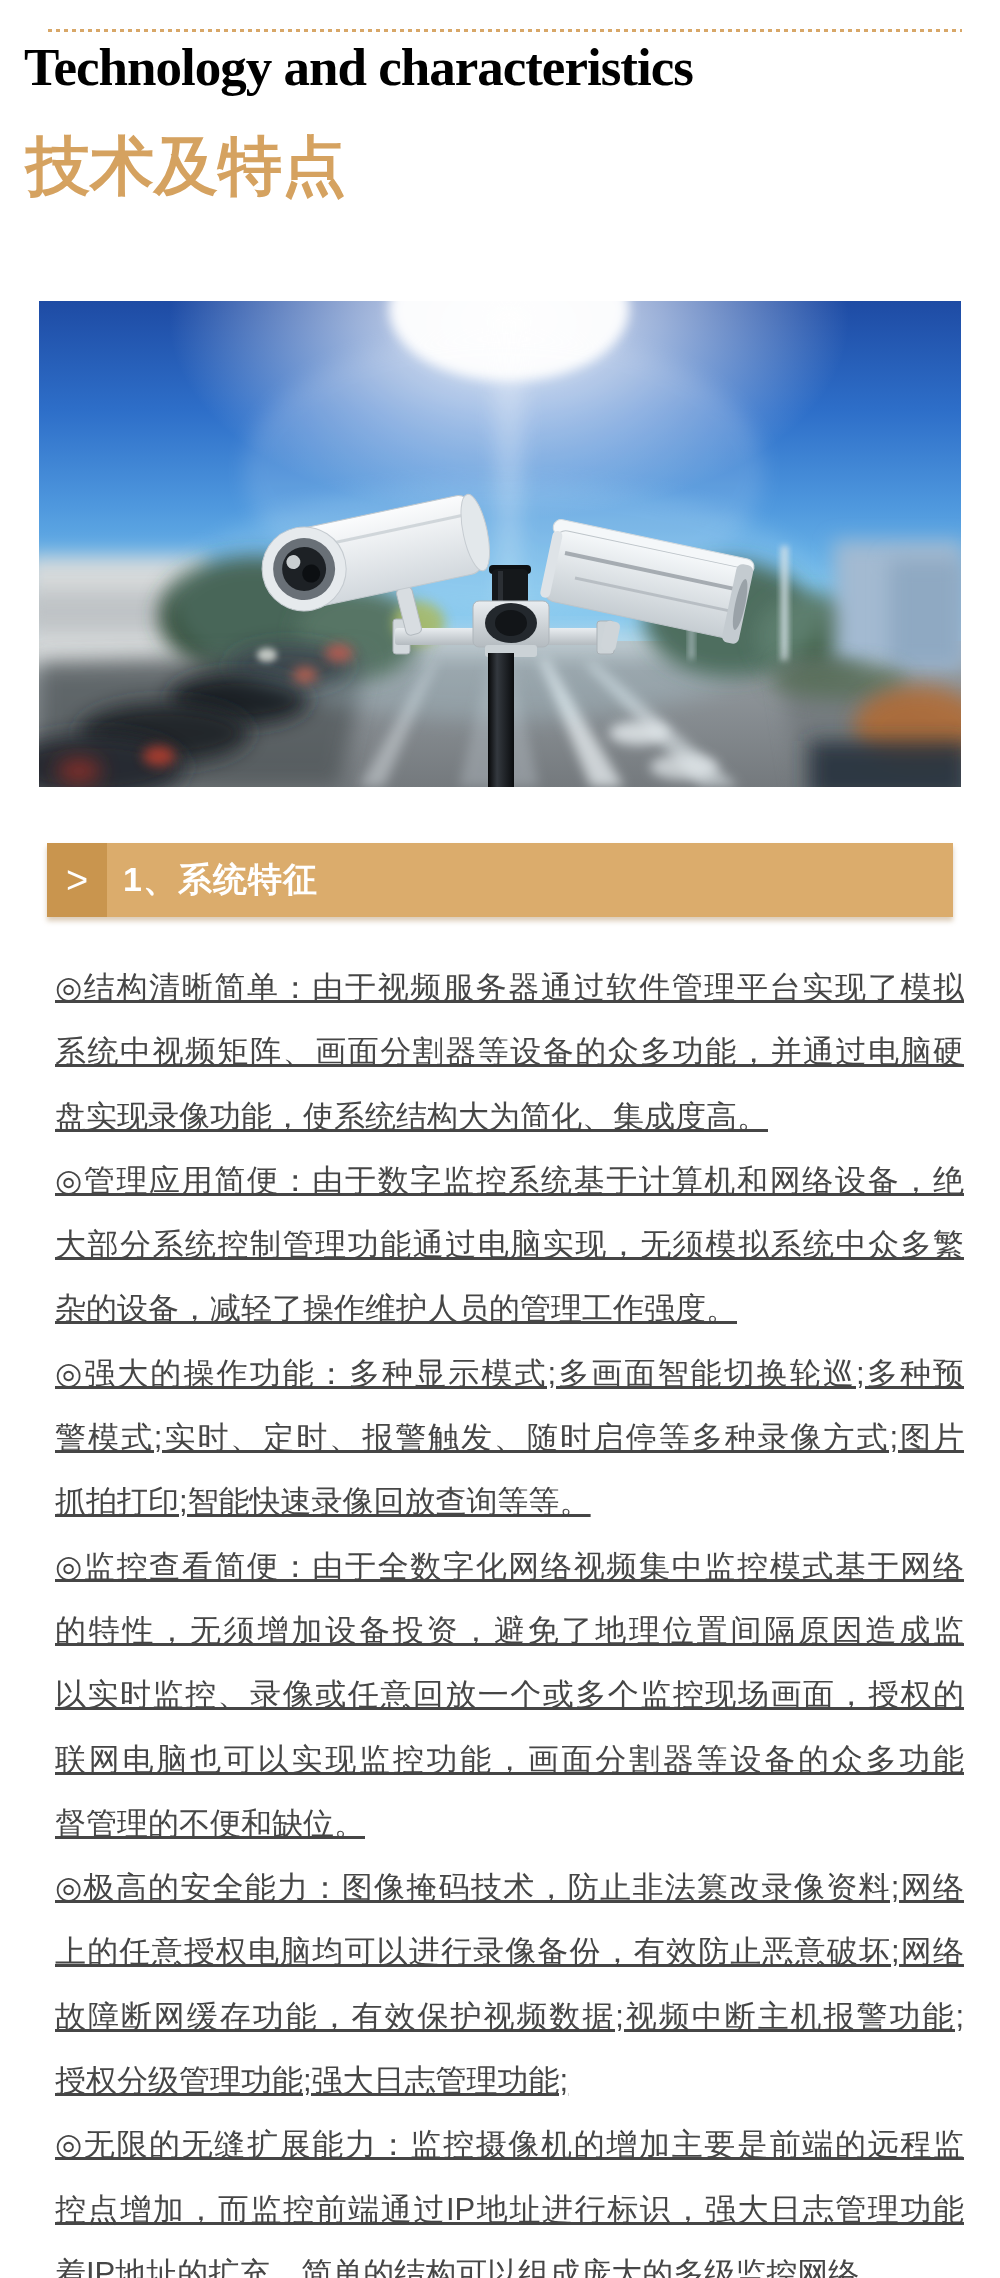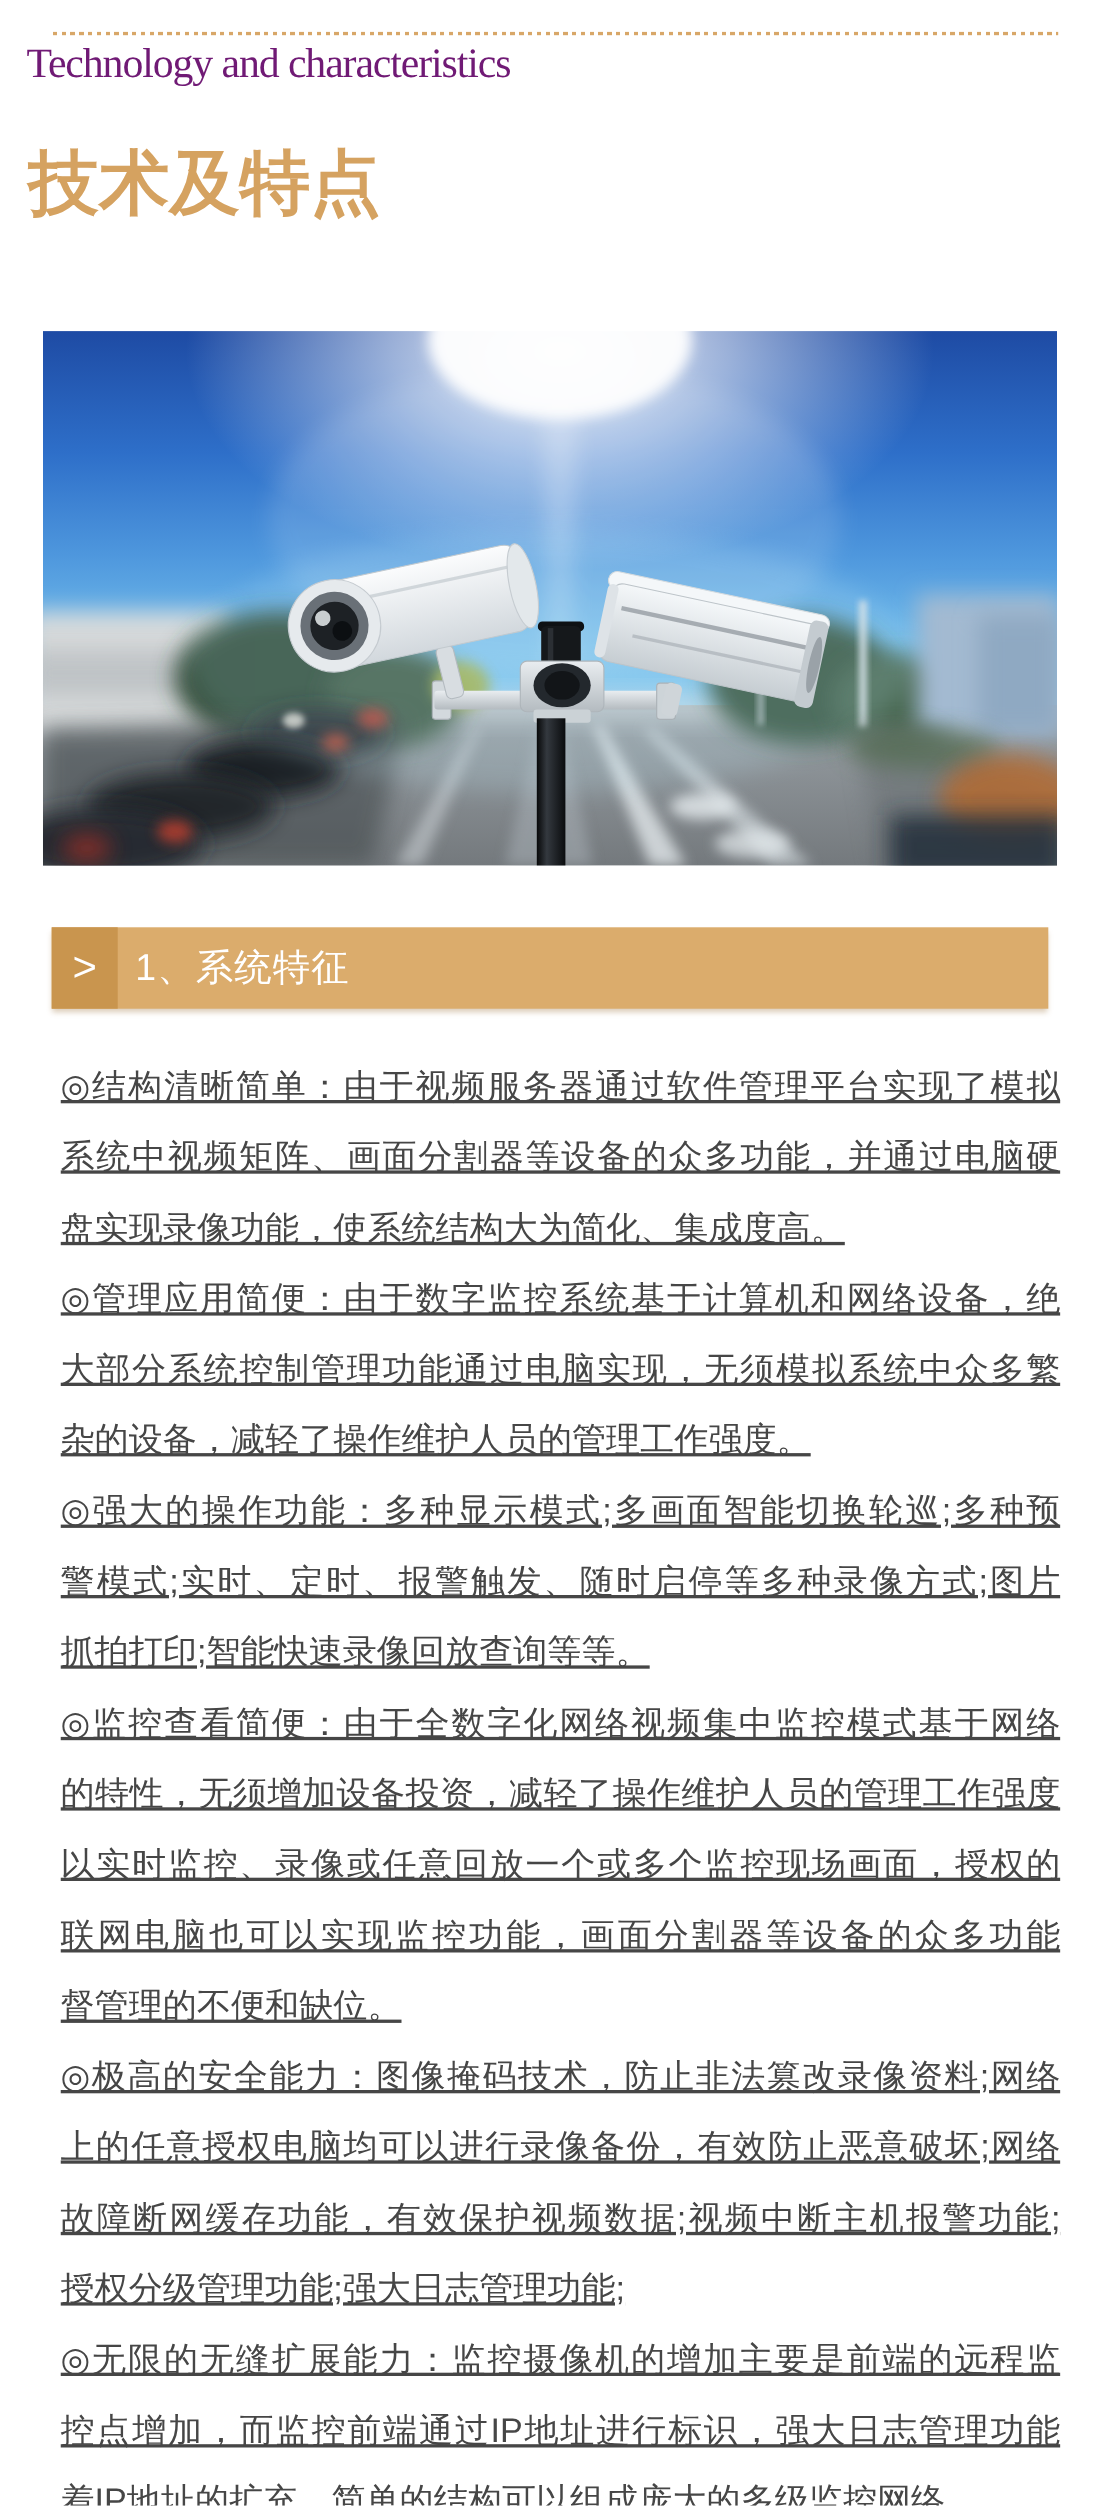--- a/index.html
+++ b/index.html
@@ -15,25 +15,25 @@
     position: absolute;
     left: 48px; top: 29px;
     width: 914px; height: 3px;
     background: repeating-linear-gradient(to right, #d8a768 0 4px, transparent 4px 8px);
   }
   .title-en {
     position: absolute;
     left: 24px; top: 36px;
     margin: 0;
     font-family: "Liberation Serif", "DejaVu Serif", serif;
-    font-weight: 400;
-    font-size: 38px;
+    font-weight: 700;
+    font-size: 53px;
     line-height: 1.2;
     letter-spacing: -1px;
-    color: #701a75;
+    color: #000000;
     white-space: nowrap;
   }
   .title-cn {
     position: absolute;
     left: 26px; top: 130px;
     margin: 0;
     font-family: "Liberation Serif", "DejaVu Serif", serif;
     font-weight: 700;
     font-size: 64px;
     line-height: 1.15;
@@ -66,21 +66,21 @@
     font-size: 38px;
     font-weight: 300;
     line-height: 1;
   }
   .section-title {
     display: flex;
     align-items: center;
     margin-left: 16px;
     color: #ffffff;
     font-size: 34px;
-    font-weight: 400;
+    font-weight: 700;
     letter-spacing: 1px;
   }
   .article {
     position: absolute;
     left: 55px; top: 956px;
     width: 909px;
     color: #464646;
     font-size: 31px;
   }
   .article .line {
@@ -255,21 +255,21 @@
       <div class="line">大部分系统控制管理功能通过电脑实现，无须模拟系统中众多繁</div>
       <div class="line end">杂的设备，减轻了操作维护人员的管理工作强度。</div>
     </div>
     <div>
       <div class="line">◎强大的操作功能：多种显示模式;多画面智能切换轮巡;多种预</div>
       <div class="line">警模式;实时、定时、报警触发、随时启停等多种录像方式;图片</div>
       <div class="line end">抓拍打印;智能快速录像回放查询等等。</div>
     </div>
     <div>
       <div class="line">◎监控查看简便：由于全数字化网络视频集中监控模式基于网络</div>
-      <div class="line">的特性，无须增加设备投资，减轻了操作维护人员的管理工作强度</div>
+      <div class="line">的特性，无须增加设备投资，避免了地理位置间隔原因造成监</div>
       <div class="line">以实时监控、录像或任意回放一个或多个监控现场画面，授权的</div>
       <div class="line">联网电脑也可以实现监控功能，画面分割器等设备的众多功能</div>
       <div class="line end">督管理的不便和缺位。</div>
     </div>
     <div>
       <div class="line">◎极高的安全能力：图像掩码技术，防止非法篡改录像资料;网络</div>
       <div class="line">上的任意授权电脑均可以进行录像备份，有效防止恶意破坏;网络</div>
       <div class="line">故障断网缓存功能，有效保护视频数据;视频中断主机报警功能;</div>
       <div class="line end">授权分级管理功能;强大日志管理功能;</div>
     </div>

